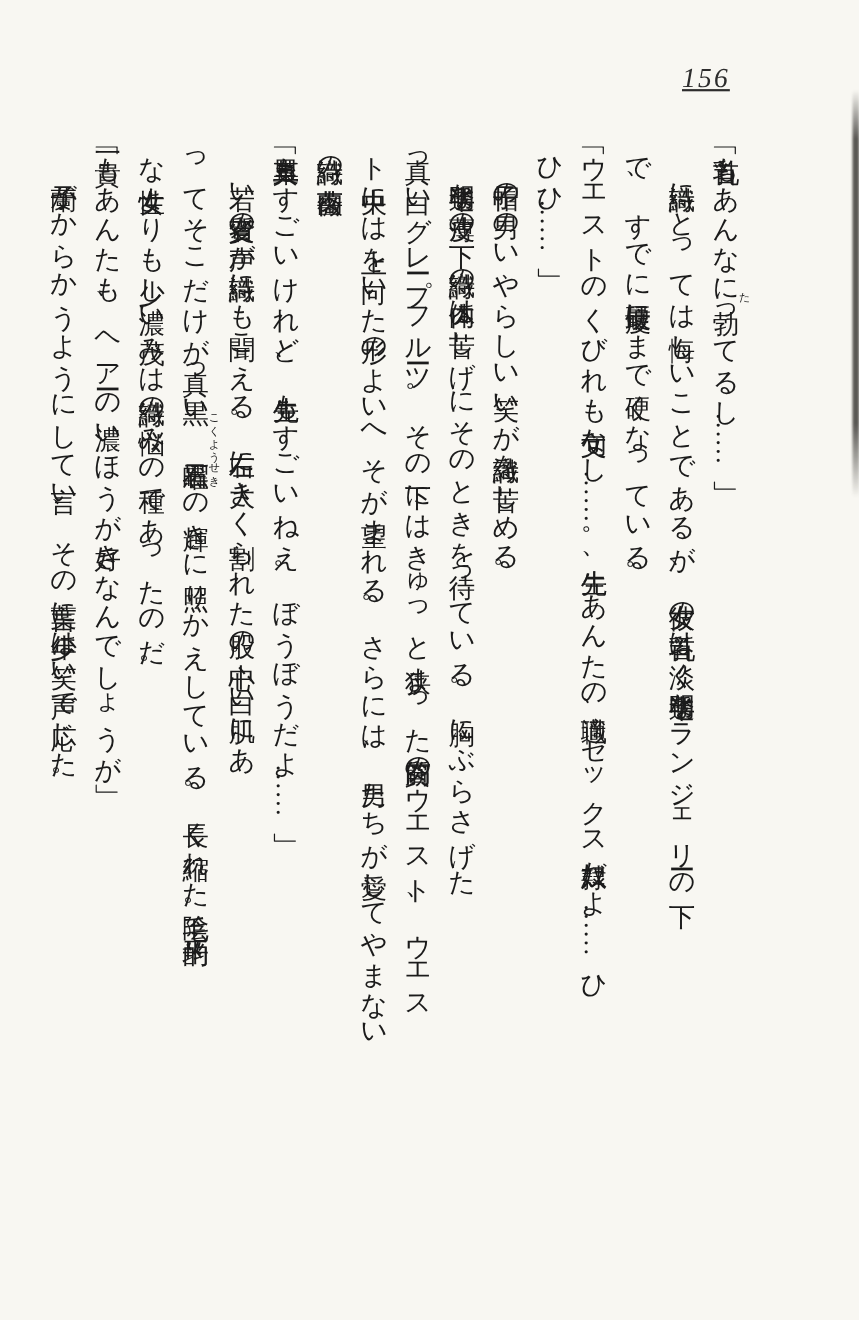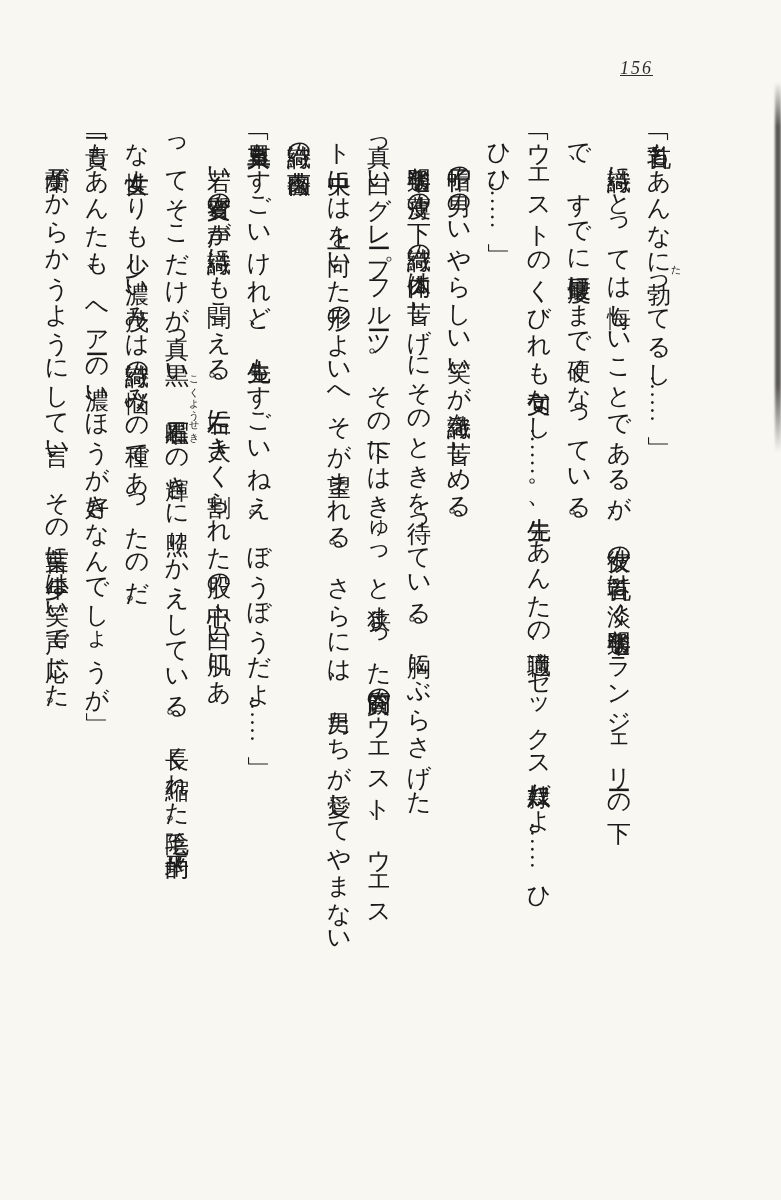--- a/index.html
+++ b/index.html
@@ -16,21 +16,21 @@
   }
   .page {
     position: absolute;
     inset: 0;
   }
   .page-number {
     position: absolute;
     top: 58px;
     left: 620px;
     font-style: italic;
-    font-size: 18px;
+    font-size: 25px;
     color: #2d2d2d;
     letter-spacing: 2px;
     text-decoration: underline;
   }
   .text-block {
     position: absolute;
     top: 126px;
     right: 100px;
     height: 935px;
     writing-mode: vertical-rl;

